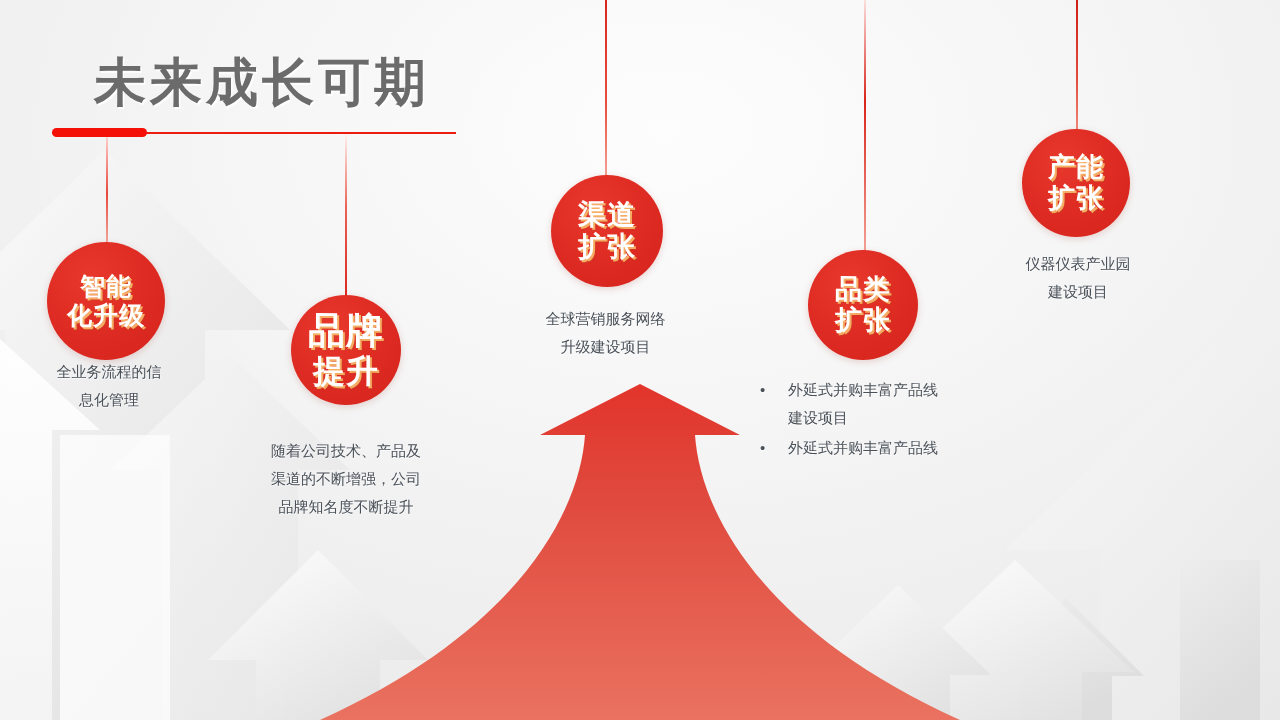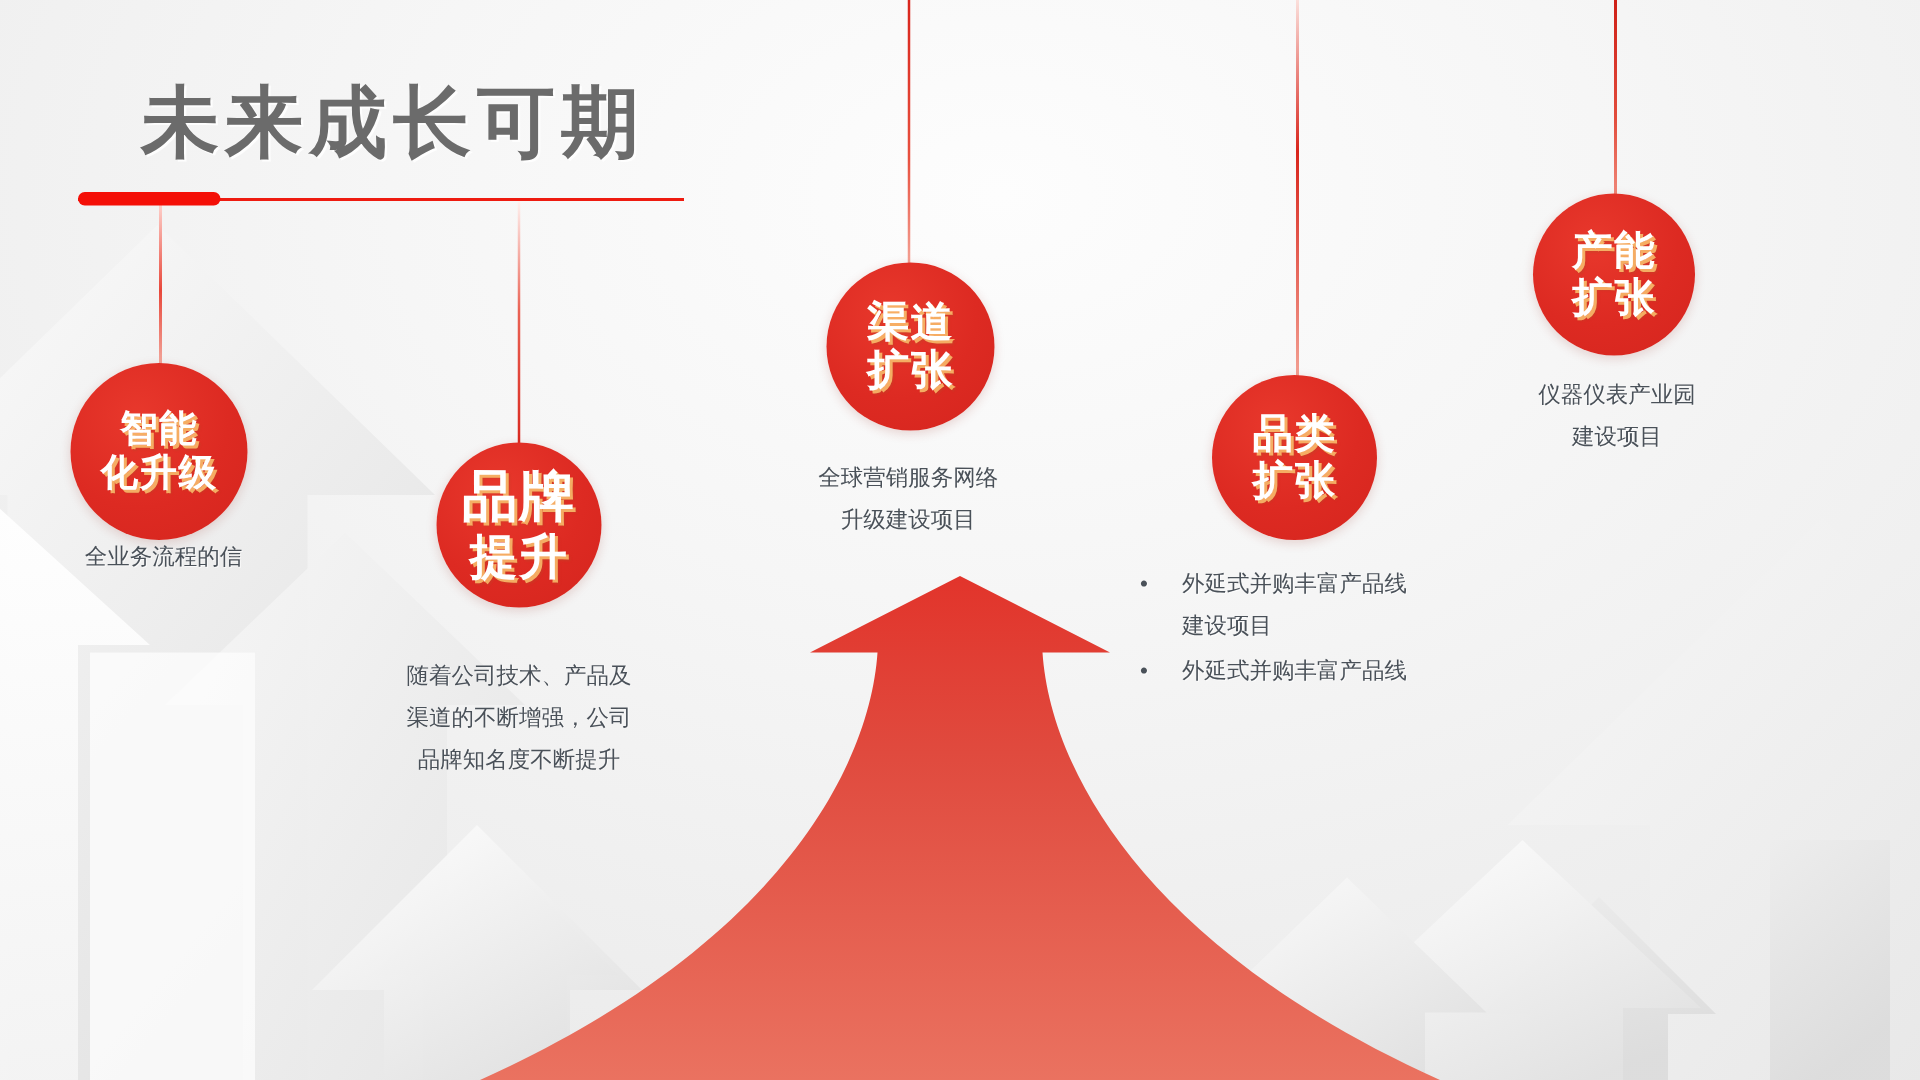--- a/index.html
+++ b/index.html
@@ -300,20 +300,21 @@
     </div>
   </div>
 
   <div class="node" style="left:0px; top:0px;">
     <div class="bubble" style="left:47px; top:242px; width:118px; height:118px;">
       <div class="bubble-line" style="font-size:25px;">智能</div>
       <div class="bubble-line" style="font-size:25px;">化升级</div>
     </div>
     <div class="desc" style="left:23px; top:358px; width:172px;">
       <div>全业务流程的信</div>
+      <div>息化管理</div>
     </div>
   </div>
 
   <div class="node" style="left:0px; top:0px;">
     <div class="bubble" style="left:291px; top:295px; width:110px; height:110px;">
       <div class="bubble-line" style="font-size:37px;">品牌</div>
       <div class="bubble-line" style="font-size:32px;">提升</div>
     </div>
     <div class="desc" style="left:236px; top:437px; width:220px;">
       <div>随着公司技术、产品及</div>

